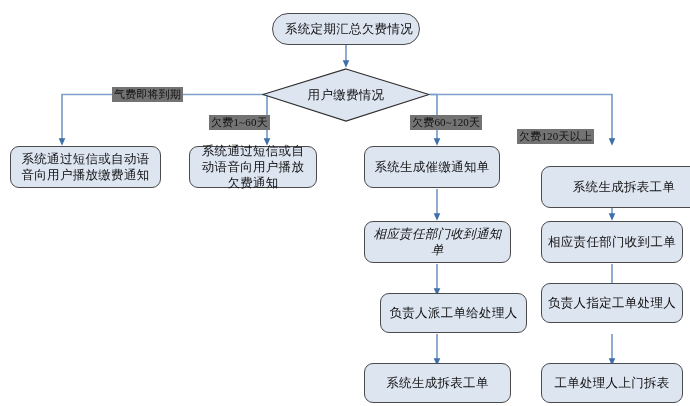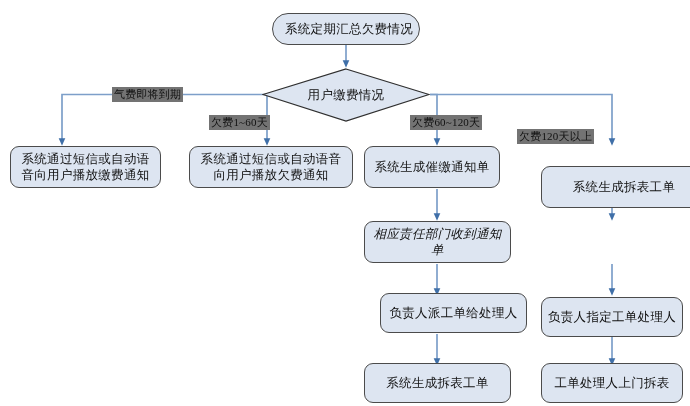--- a/index.html
+++ b/index.html
@@ -110,40 +110,43 @@
     <span>欠费60~120天</span>
   </div>
   <div class="elabel" style="left:517px;top:87px;margin-top:42px;">
     <span>欠费120天以上</span>
   </div>
 
   <div class="node" style="left:10px;top:146px;width:151px;height:42px;">
     <span>系统通过短信或自动语音向用户播放缴费通知</span>
   </div>
 
-  <div class="node" style="left:189px;top:146px;width:164px;height:42px;">
+  <div class="node" style="left:189px;top:146px;width:128px;height:42px;">
     <span>系统通过短信或自动语音向用户播放欠费通知</span>
   </div>
 
   <div class="node" style="left:364px;top:146px;width:136px;height:42px;">
     <span>系统生成催缴通知单</span>
   </div>
   <div class="node" style="left:364px;top:221px;width:147px;height:42px;font-style:italic;">
     <span>相应责任部门收到通知单</span>
   </div>
   <div class="node" style="left:380px;top:293px;width:147px;height:40px;">
     <span>负责人派工单给处理人</span>
   </div>
   <div class="node" style="left:364px;top:363px;width:147px;height:40px;">
     <span>系统生成拆表工单</span>
   </div>
 
   <div class="node" style="left:541px;top:146px;width:166px;height:42px;margin-top:20px;">
     <span>系统生成拆表工单</span>
   </div>
-  <div class="node" style="left:541px;top:297px;width:142px;height:40px;">
+  <div class="node" style="left:541px;top:221px;width:142px;height:42px;">
+    <span>相应责任部门收到工单</span>
+  </div>
+  <div class="node" style="left:541px;top:283px;width:142px;height:40px;">
     <span>负责人指定工单处理人</span>
   </div>
   <div class="node" style="left:541px;top:363px;width:142px;height:40px;align-items:center;">
     <span>工单处理人上门拆表</span>
   </div>
 
 </div>
 
 </body></html>

